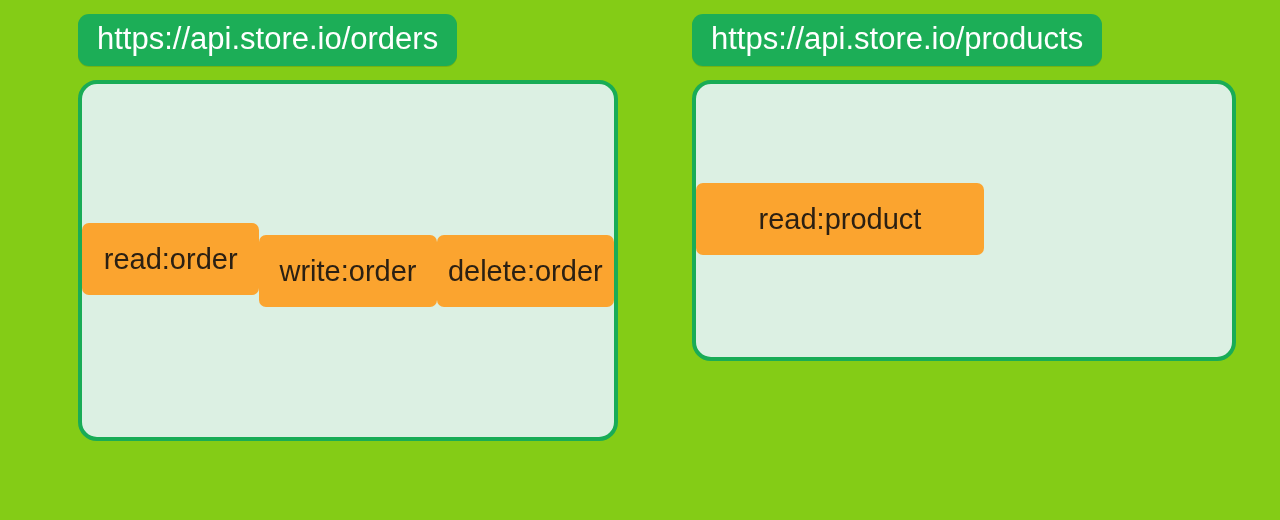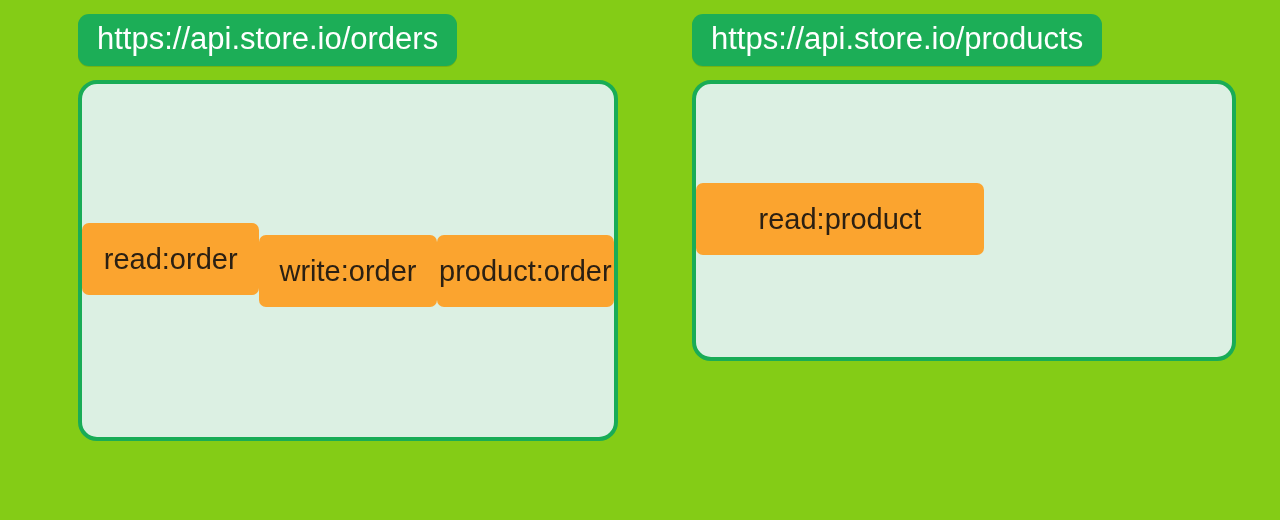--- a/index.html
+++ b/index.html
@@ -76,21 +76,21 @@
 </head>
 <body>
 
 <div class="canvas">
 
   <div class="resource-group group-0">
     <div class="endpoint-badge">https://api.store.io/orders</div>
     <div class="scope-panel panel-0">
       <div class="scope-chip">read:order</div>
       <div class="scope-chip">write:order</div>
-      <div class="scope-chip">product:order</div>
+      <div class="scope-chip">delete:order</div>
     </div>
   </div>
 
   <div class="resource-group group-1">
     <div class="endpoint-badge">https://api.store.io/products</div>
     <div class="scope-panel panel-1">
       <div class="scope-chip">read:product</div>
     </div>
   </div>
 

